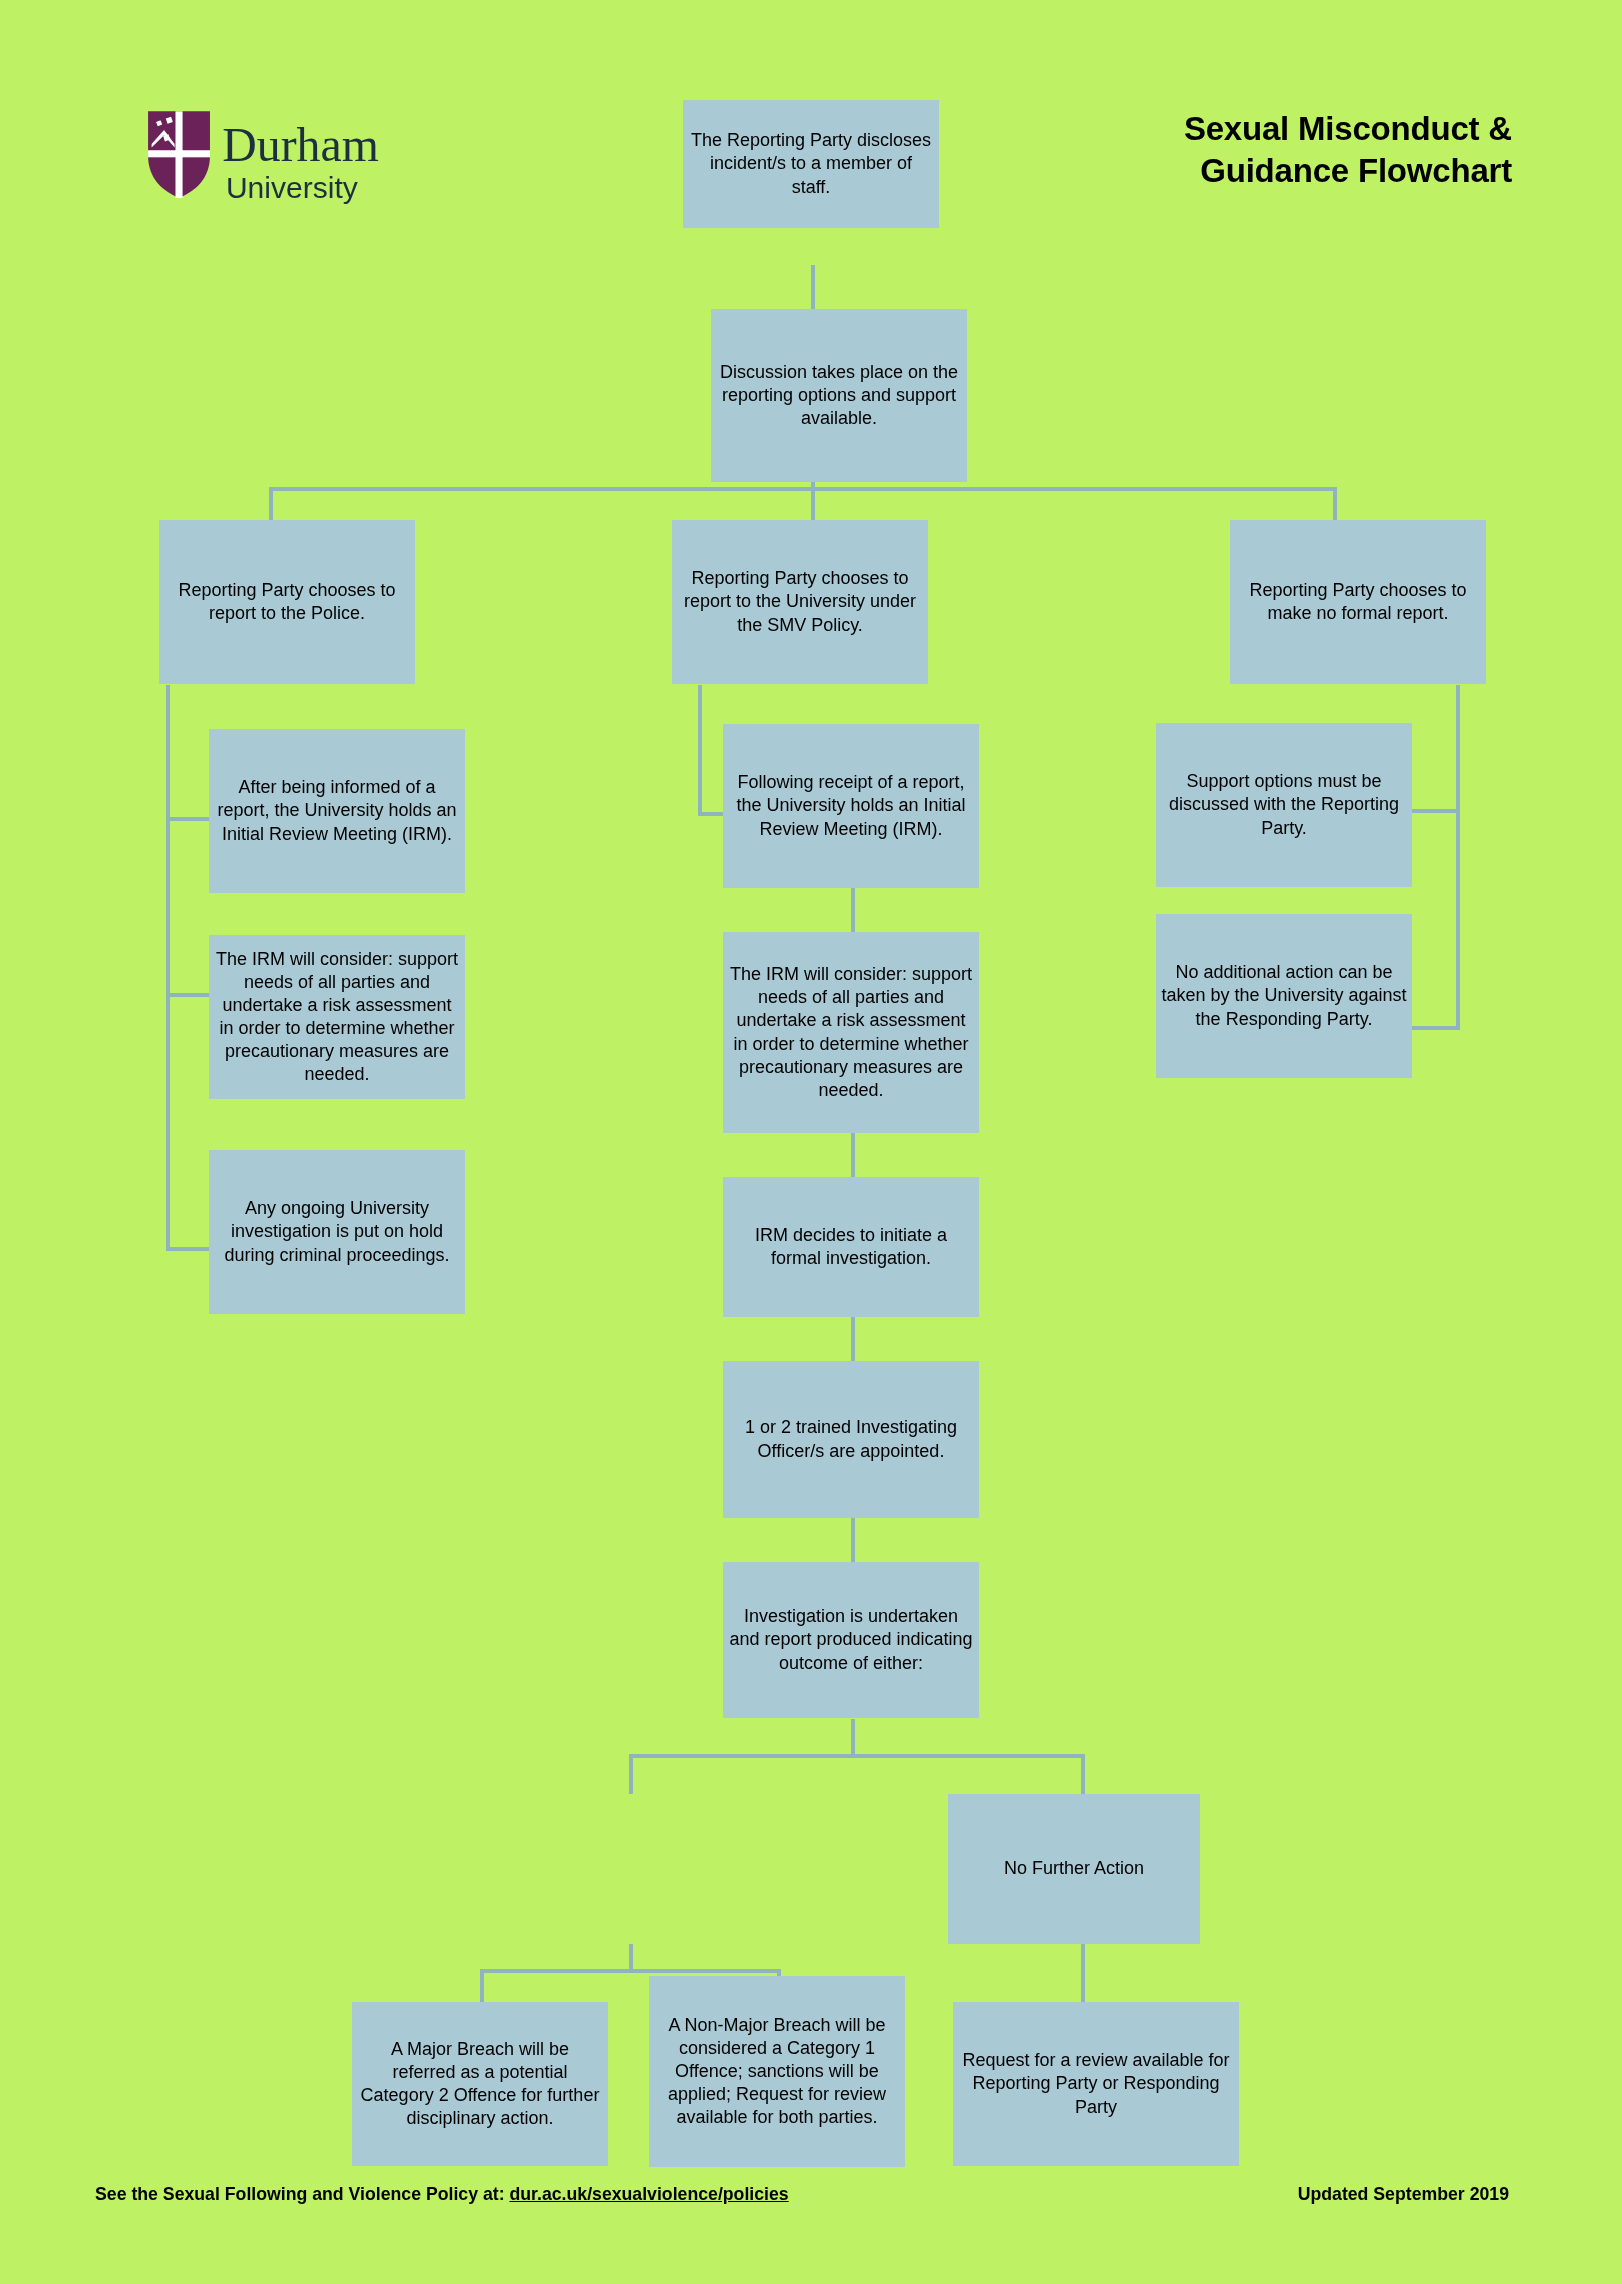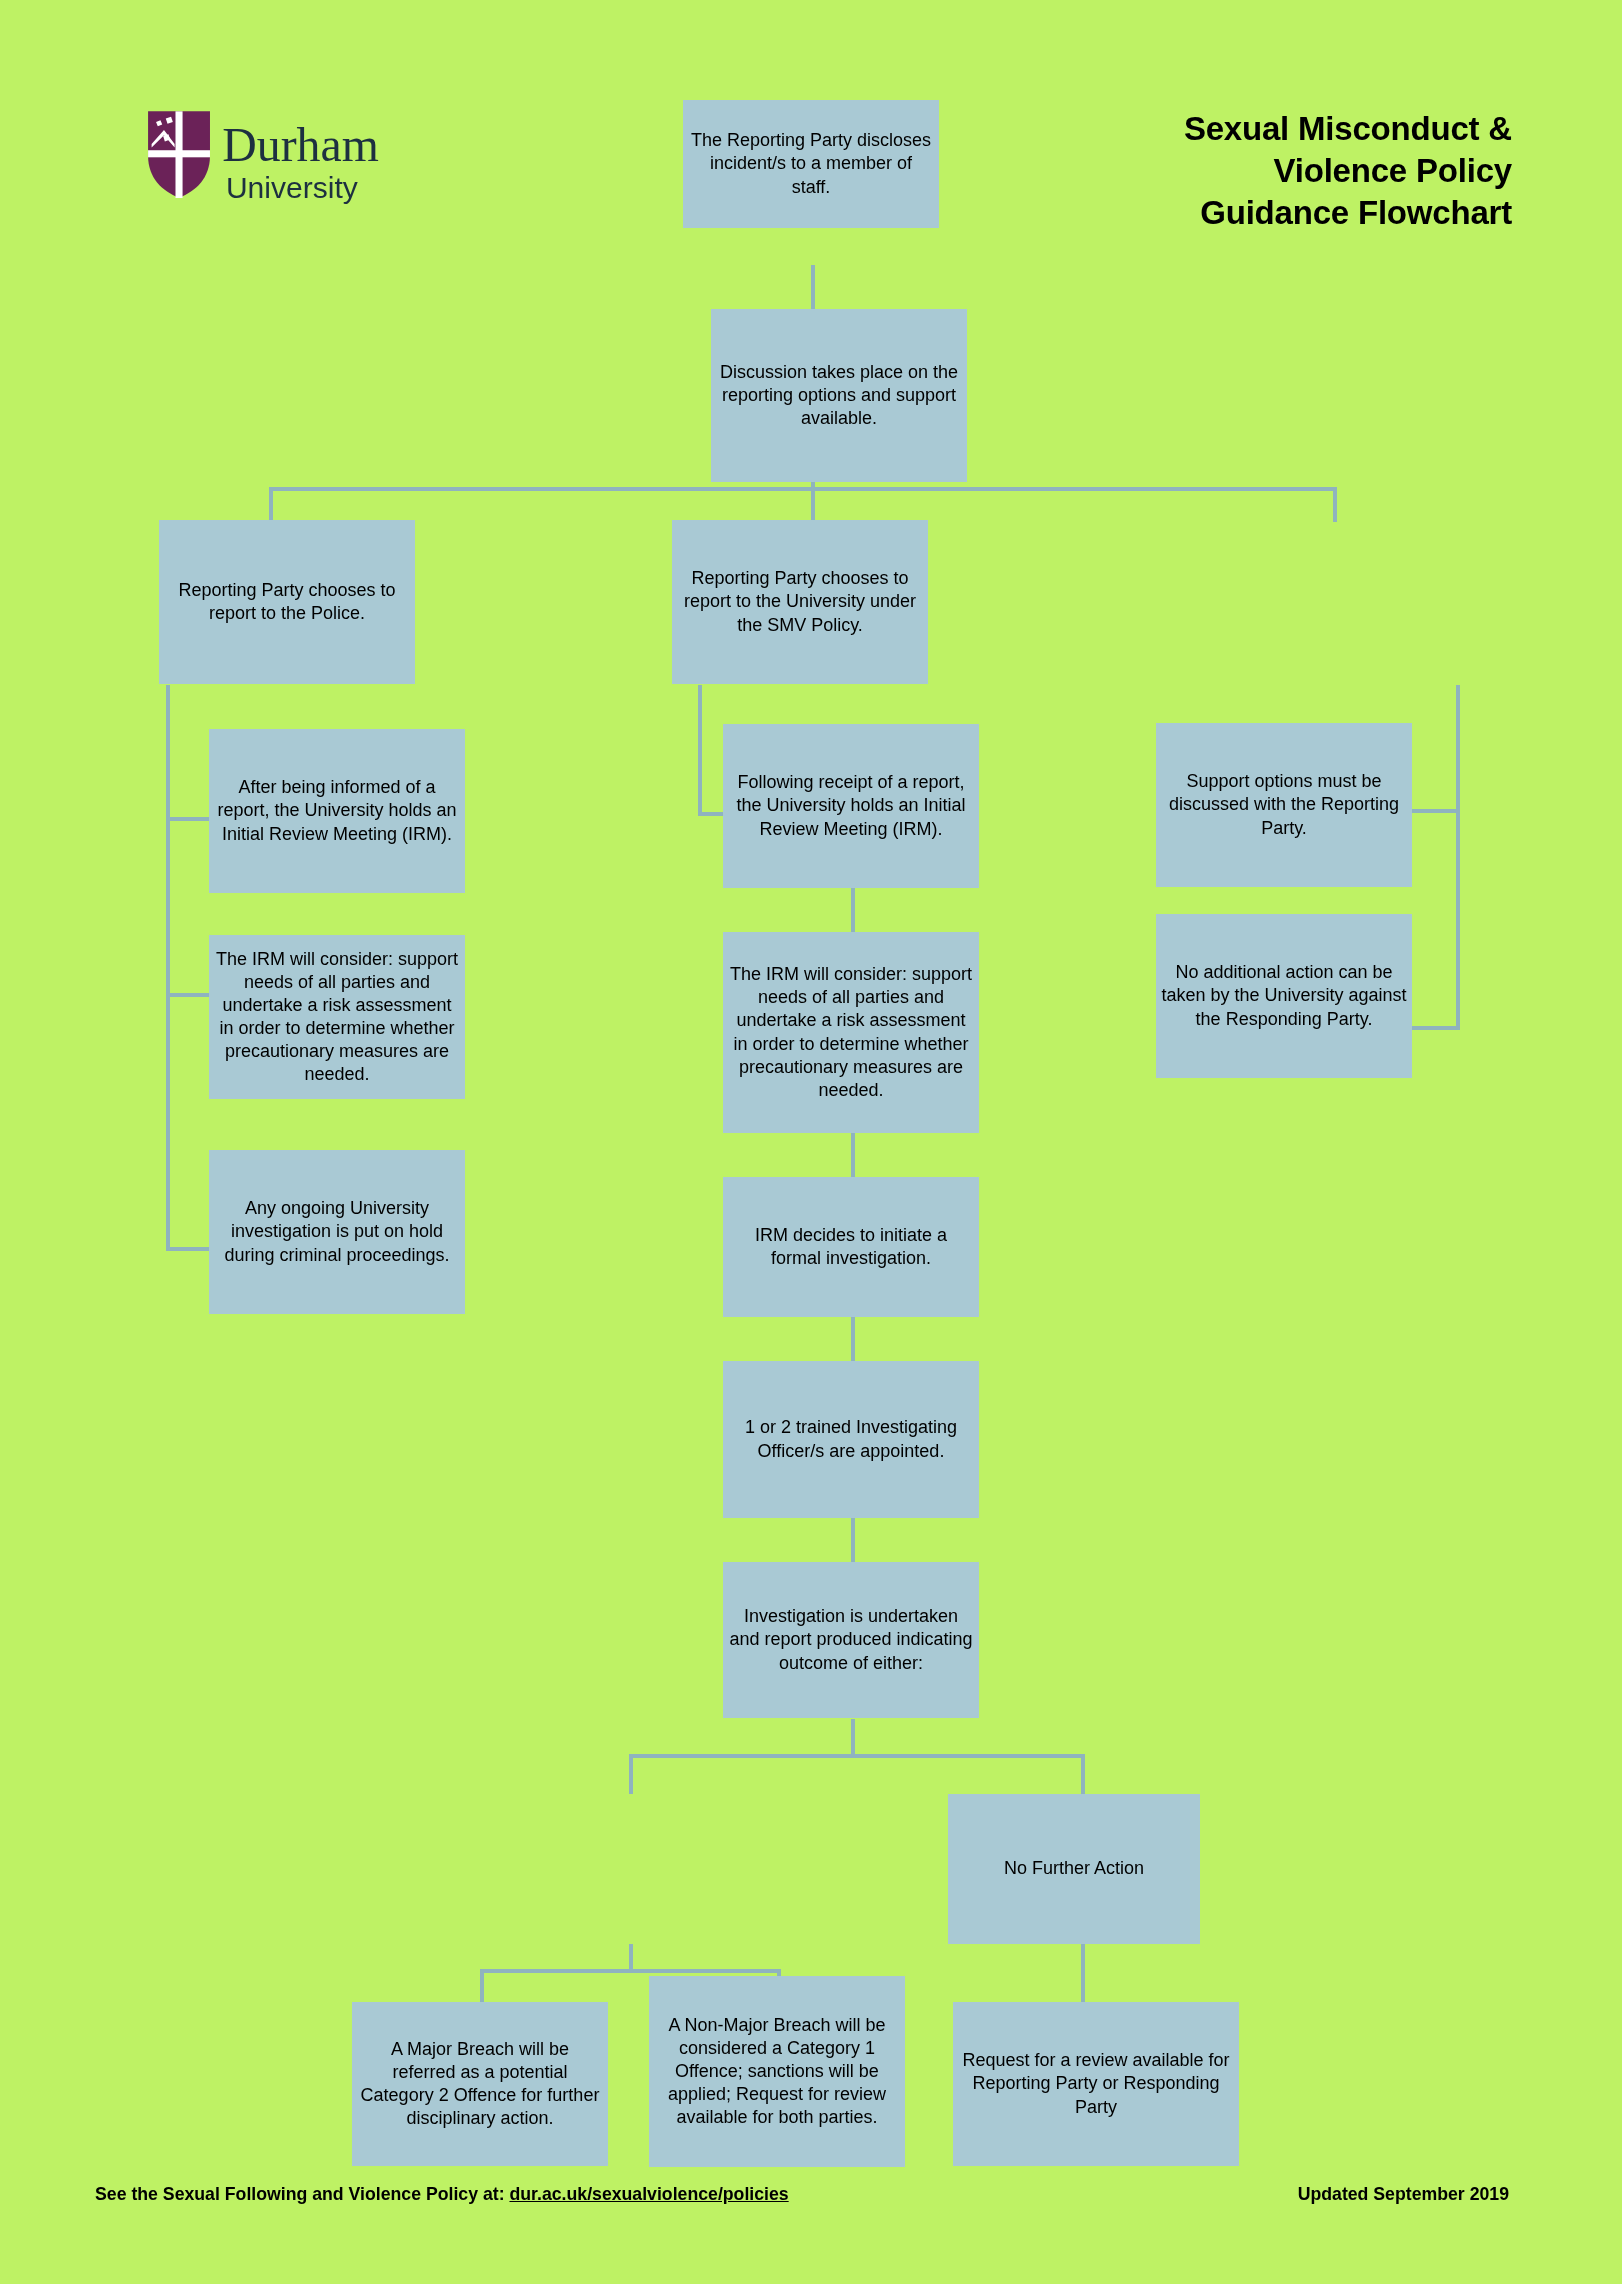--- a/index.html
+++ b/index.html
@@ -101,21 +101,20 @@
         <path d="M25 34 l6 -2 2 6 -6 2z" fill="#ffffff"></path>
       </g>
 
       <text x="92" y="62" font-family="'Liberation Serif', serif" font-size="54" fill="#1d3040">Durham</text>
       <text x="96" y="104" font-family="'Liberation Sans', sans-serif" font-size="34" fill="#1d3040">University</text>
     </svg>
   </div>
 
   <div id="doc-title">
     <span class="tline">Sexual Misconduct &amp;</span>
-    <span class="tline">Violence Policy</span>
     <span class="tline">Guidance Flowchart</span>
   </div>
 
   <div class="conn v" style="left:811px; top:265px; height:44px;"></div>
 
   <div class="conn v" style="left:811px; top:482px; height:57px;"></div>
   <div class="conn h" style="left:269px; top:487px; width:1067px;"></div>
   <div class="conn v" style="left:269px; top:487px; height:35px;"></div>
   <div class="conn v" style="left:1333px; top:487px; height:35px;"></div>
 
@@ -157,20 +156,23 @@
   </div>
 
   <div class="node" style="left:143px; top:520px; width:256px; height:164px;margin-left:16px;">
     <span class="txt">Reporting Party chooses to report to the Police.</span>
   </div>
 
   <div class="node" style="left:672px; top:520px; width:256px; height:164px;">
     <span class="txt">Reporting Party chooses to report to the University under the SMV Policy.</span>
   </div>
 
+  <div class="node" style="left:1230px; top:520px; width:256px; height:164px;">
+    <span class="txt">Reporting Party chooses to make no formal report.</span>
+  </div>
 
   <div class="node" style="left:209px; top:729px; width:256px; height:164px;">
     <span class="txt">After being informed of a report, the University holds an Initial Review Meeting (IRM).</span>
   </div>
 
   <div class="node" style="left:209px; top:935px; width:256px; height:164px;">
     <span class="txt">The IRM will consider: support needs of all parties and undertake a risk assessment in order to determine whether precautionary measures are needed.</span>
   </div>
 
   <div class="node" style="left:209px; top:1150px; width:256px; height:164px;">

